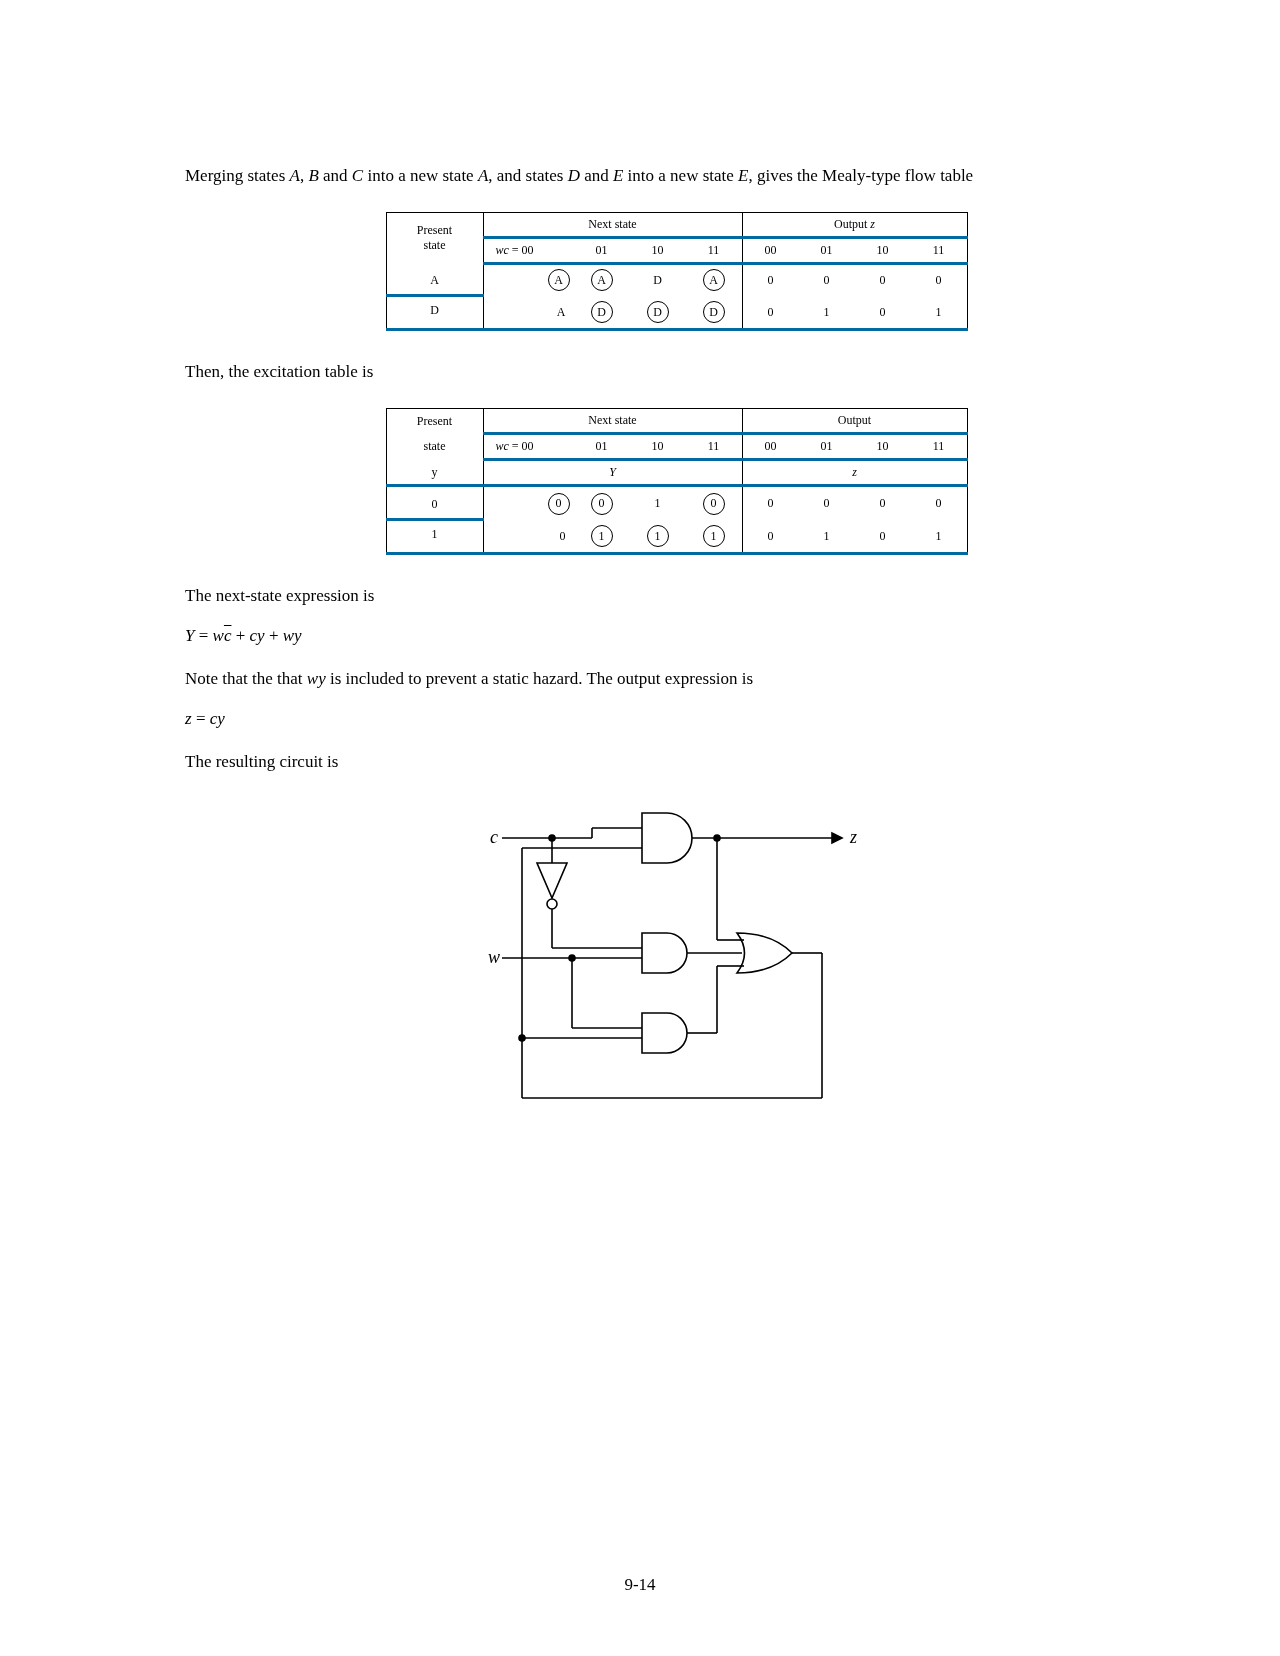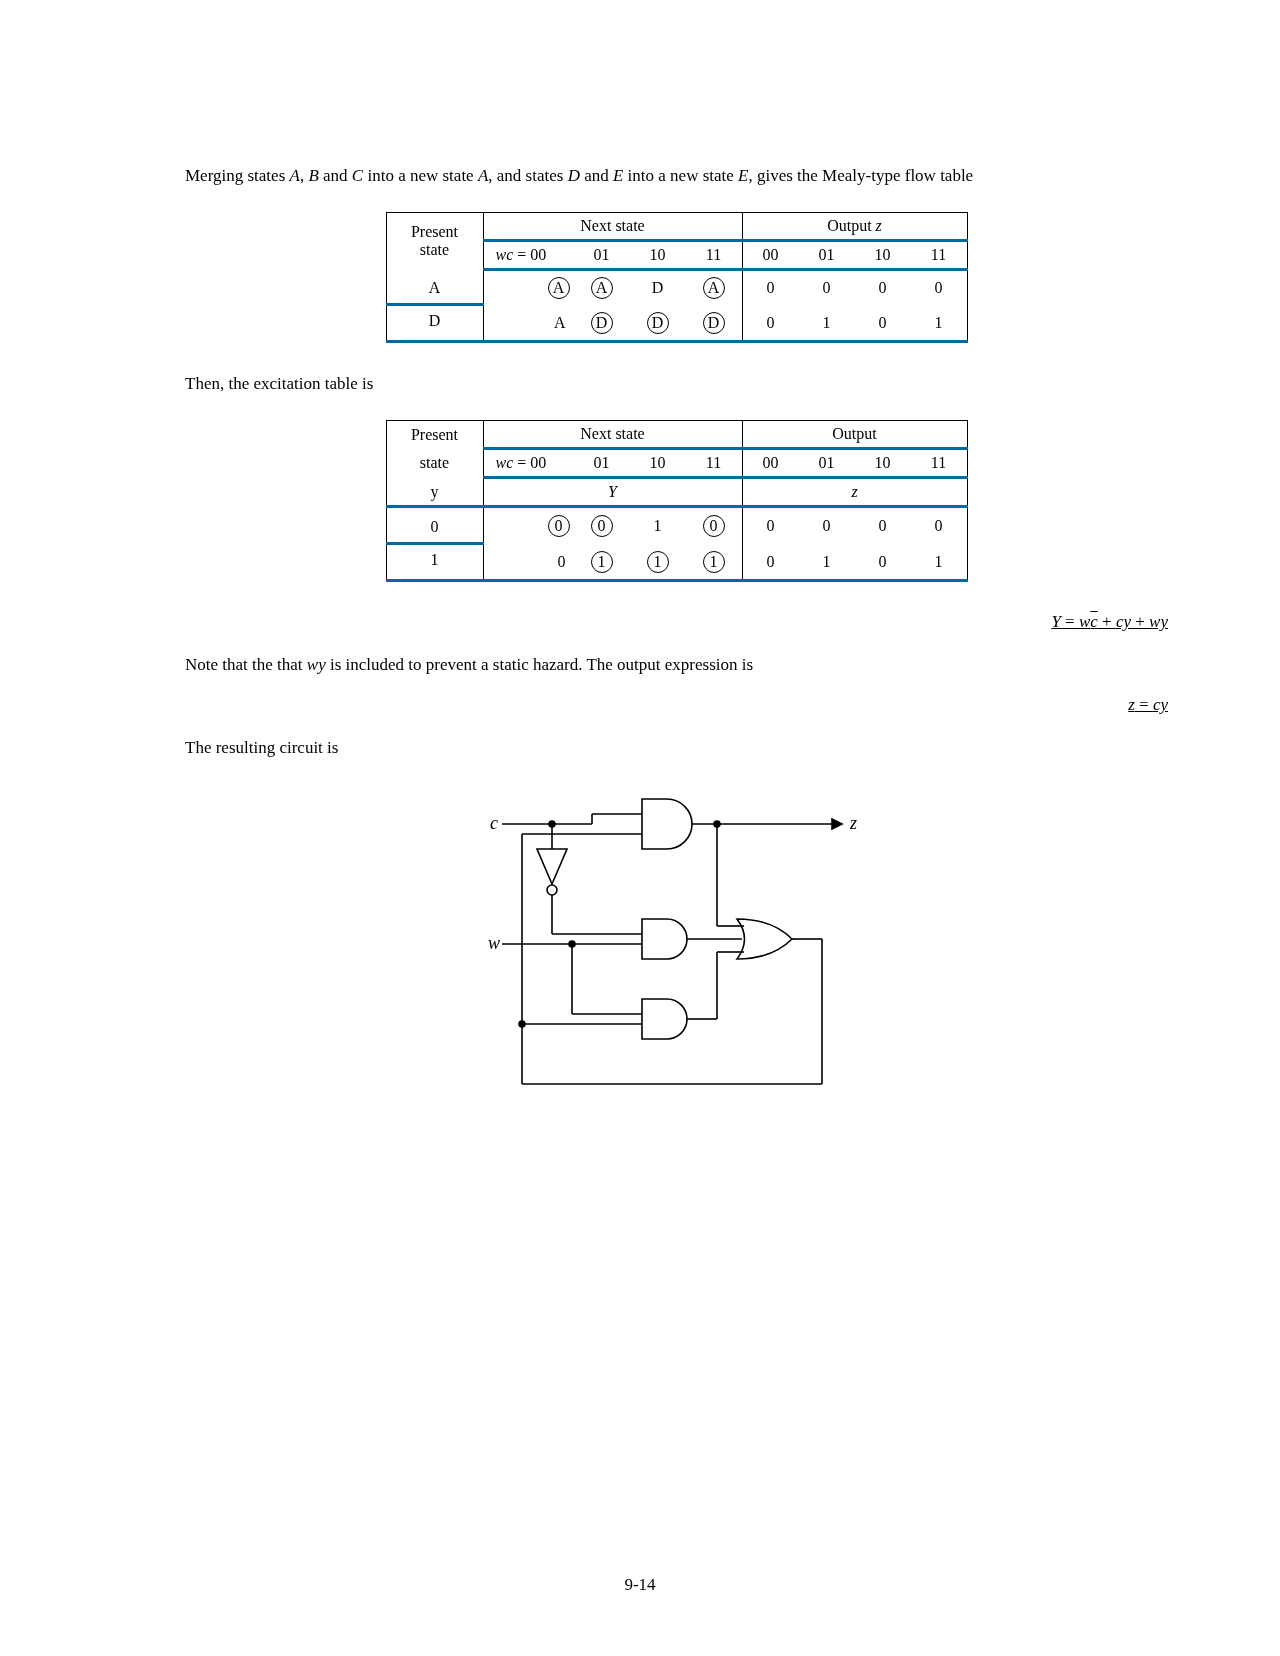--- a/index.html
+++ b/index.html
@@ -25,21 +25,21 @@
     font-style: italic;
     font-family: "Times New Roman", serif;
   }
   .center-block {
     display: flex;
     justify-content: center;
     margin: 24px 0 30px 0;
   }
   table.flowtable {
     border-collapse: collapse;
-    font-size: 16px;
+    font-size: 12px;
   }
   table.flowtable td, table.flowtable th {
     padding: 4px 8px;
     text-align: center;
     vertical-align: middle;
   }
   .bt { border-top: 1px solid #000; }
   .bb { border-bottom: 3px solid #0369a1; }
   .bl { border-left: 1px solid #000; }
   .br { border-right: 1px solid #000; }
@@ -47,24 +47,23 @@
     display: inline-flex;
     align-items: center;
     justify-content: center;
     width: 22px;
     height: 22px;
     border: 1px solid #000;
     border-radius: 50%;
     box-sizing: border-box;
   }
   .eq-center {
-    text-align: right;
+    text-align: left;
     margin: 8px 0 22px 0;
     font-style: italic;
-    text-decoration: underline;
   }
   .eq-center .upright {
     font-style: normal;
   }
   .overline {
     text-decoration: overline;
   }
   .page-num {
     position: absolute;
     bottom: 61px;
@@ -186,20 +185,21 @@
         <td class="br bb"><span class="circ">1</span></td>
         <td class="bb">0</td>
         <td class="bb">1</td>
         <td class="bb">0</td>
         <td class="br bb">1</td>
       </tr>
     </tbody>
       </table>
   </div>
 
+  <div class="para">The next-state expression is</div>
   <div class="eq-center">
     <span>Y</span><span class="upright"> = </span><span>w</span><span class="overline">c</span><span class="upright"> + </span><span>cy</span><span class="upright"> + </span><span>wy</span>
   </div>
 
   <div class="para">
     <span>Note that the that </span><span class="math-i">wy</span><span> is included to prevent a static hazard. The output expression is</span>
   </div>
   <div class="eq-center">
     <span>z</span><span class="upright"> = </span><span>cy</span>
   </div>

